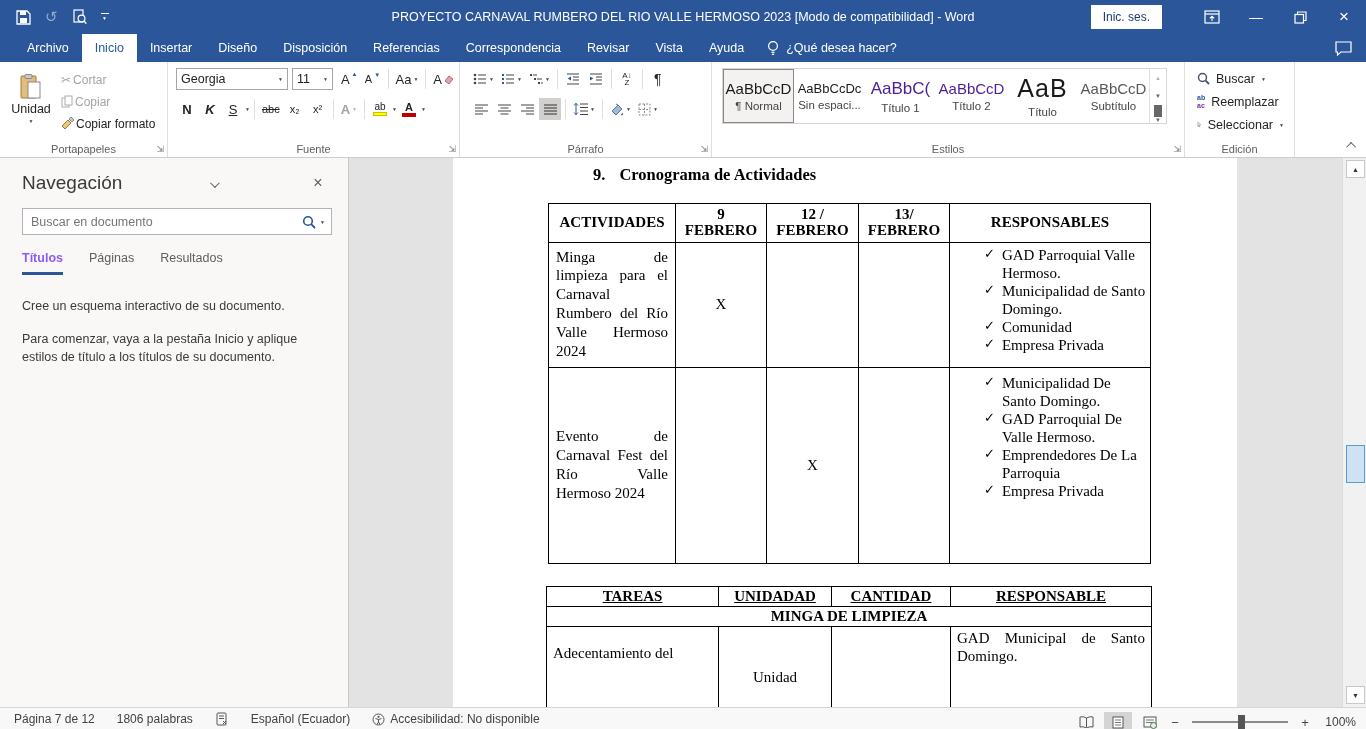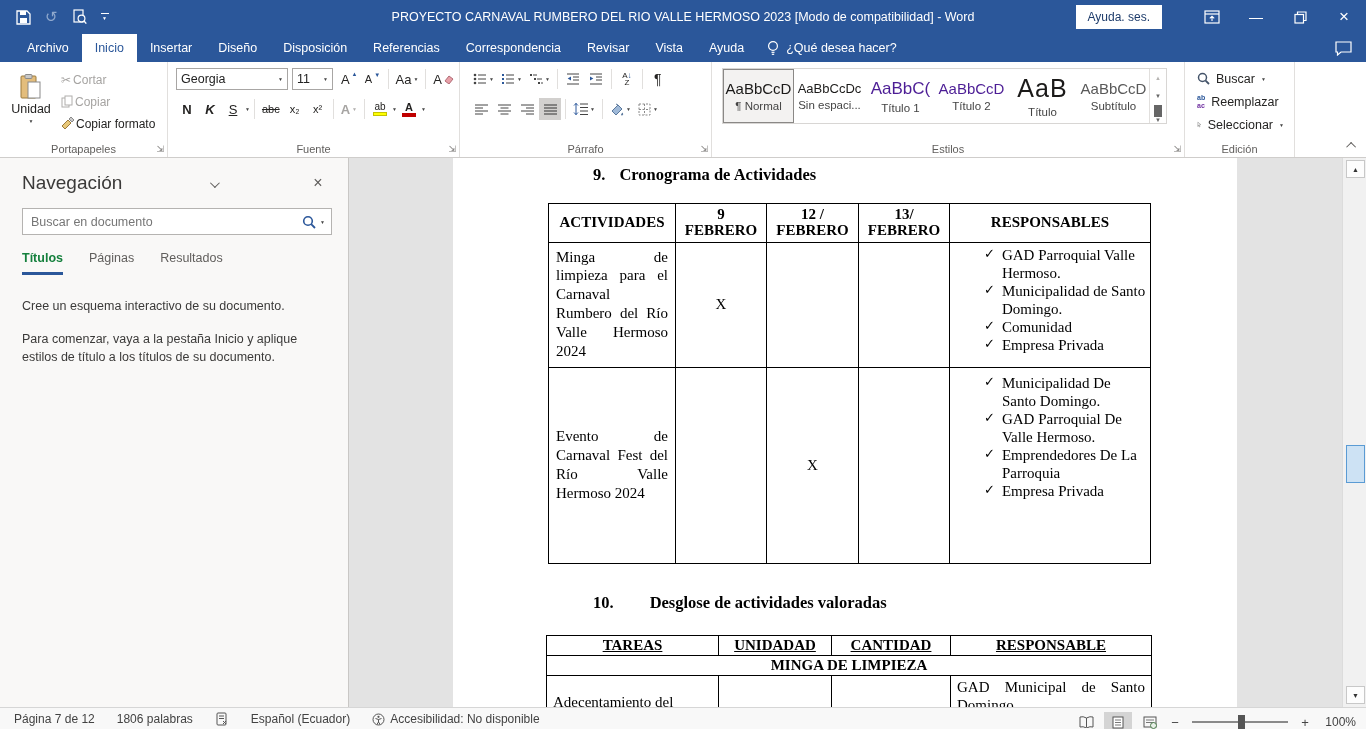--- a/index.html
+++ b/index.html
@@ -64,21 +64,21 @@
   .main { display:flex; height:549px; }
   .navpane { width:349px; background:#f9f8f7; border-right:1px solid #c9c7c5; padding:14px 16px 0 22px; }
   .nav-head { display:flex; align-items:center; }
   .nav-title { font-size:19px; color:#3b3a39; font-weight:400; }
   .nav-head .nv-ico { margin-left:auto; color:#605e5c; width:28px; text-align:center; font-size:13px; }
   .nav-search { margin-top:14px; height:27px; border:1px solid #b5b3b1; background:#fff; display:flex; align-items:center; padding:0 6px 0 8px; }
   .nav-search input { border:none; outline:none; flex:1; font-size:12.5px; color:#333; font-family:inherit; background:transparent; }
   .nav-search input::placeholder { color:#767676; }
   .nav-tabs { display:flex; gap:26px; margin-top:16px; font-size:12.5px; }
   .nav-tab { color:#605e5c; padding-bottom:7px; }
-  .nav-tab.active { color:#15803d; font-weight:700; border-bottom:3px solid #2b579a; }
+  .nav-tab.active { color:#8b5cf6; font-weight:700; border-bottom:3px solid #2b579a; }
   .nav-body { margin-top:22px; font-size:12.5px; color:#3b3a39; line-height:1.45; }
   .nav-body p { margin-bottom:15px; }
 
   .docarea { flex:1; position:relative; background:#e3e3e3; }
   .page { position:absolute; left:104px; top:0; width:784px; height:549px; background:#fff; overflow:hidden;
           font-family:"Liberation Serif","DejaVu Serif",serif; color:#000; }
 
   .h9 { display:flex; gap:14px; margin:7px 0 0 140px; font-size:16.5px; font-weight:700; }
   .h10 { display:flex; gap:36px; margin:29px 0 0 140px; font-size:16.5px; font-weight:700; }
 
@@ -143,21 +143,21 @@
           <line x1="12" y1="12" x2="14.3" y2="14.6" stroke="#fff" stroke-width="1.4"></line>
         </svg>
     </span>
     <span class="ico" style="display:flex;flex-direction:column;align-items:center;gap:1px;">
       <span style="width:8px;height:1.4px;background:#fff;"></span>
       <span style="font-size:5px;">▼</span>
     </span>
   </div>
   <div class="tb-title">PROYECTO CARNAVAL RUMBERO DEL RIO VALLE HERMOSO 2023 [Modo de compatibilidad]  -  Word</div>
   <div class="tb-right">
-    <button class="signin">Ayuda. ses.</button>
+    <button class="signin">Inic. ses.</button>
     <span class="winbtn">
       <svg width="16" height="14" viewBox="0 0 16 14">
           <rect x="1" y="1" width="14" height="12" fill="none" stroke="#fff" stroke-width="1.2"></rect>
           <line x1="1" y1="4" x2="15" y2="4" stroke="#fff" stroke-width="1.2"></line>
           <path d="M8 11V6.5 M5.8 8.4L8 6.2l2.2 2.2" fill="none" stroke="#fff" stroke-width="1.1"></path>
         </svg>
     </span>
     <span class="winbtn">—</span>
     <span class="winbtn">
       <svg width="13" height="13" viewBox="0 0 13 13">
@@ -592,24 +592,20 @@
                   </li>
               <li>
                     <span>Empresa Privada</span>
                   </li>
             </ul>
           </td>
         </tr>
       </tbody>
         </table>
 
-      <div class="h10">
-        <span>10.</span>
-        <span>Desglose de actividades valoradas</span>
-      </div>
 
       <table class="doc t2">
         <colgroup>
             <col style="width:172px;">
             <col style="width:113px;">
             <col style="width:119px;">
             <col style="width:201px;">
           </colgroup>
         <tbody>
             <tr>

